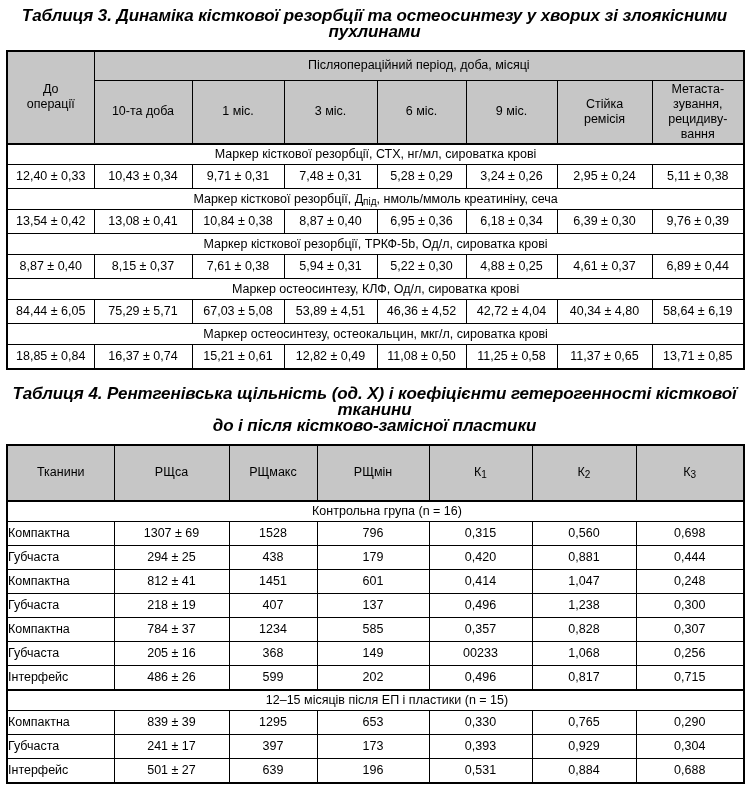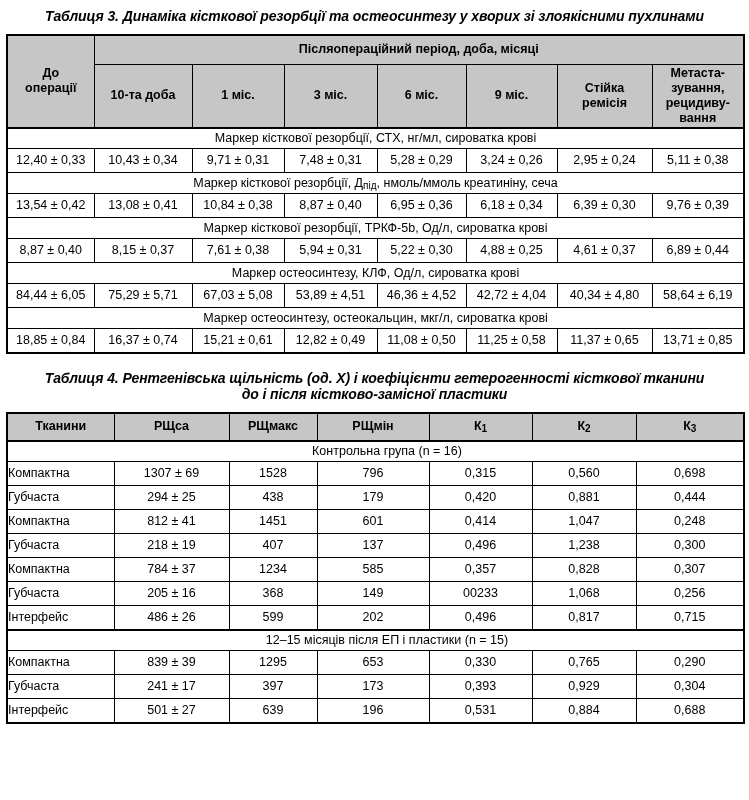--- a/index.html
+++ b/index.html
@@ -9,21 +9,21 @@
     font-family: "Liberation Sans", sans-serif;
     color: #000;
     -webkit-font-smoothing: antialiased;
   }
   .page { padding: 5px 6px 4px 6px; }
 
   .tbl-title {
     text-align: center;
     font-weight: bold;
     font-style: italic;
-    font-size: 14px;
+    font-size: 17px;
     line-height: 16px;
     letter-spacing: -0.1px;
   }
   .tbl-title.first  { margin: 3px 0 10px 0; }
   .tbl-title.second { margin: 16px 0 10px 0; }
 
   table {
     border-collapse: collapse;
     table-layout: fixed;
     width: 737px;
@@ -34,29 +34,29 @@
     text-align: center;
     vertical-align: middle;
     font-size: 12.5px;
     font-weight: normal;
     padding: 1px 2px;
     overflow: hidden;
     line-height: 15px;
   }
   th.hd {
     background: var(--header-bg, #c6c6c6);
-    font-weight: bold;
+    font-weight: normal;
     white-space: pre-line;
   }
   
   #t3 thead tr.h1 th { height: 29px; }
   #t3 thead tr.h2 th { height: 62px; }
   #t3 thead tr.h2 th, #t3 thead th[rowspan] { border-bottom-width: 2px; }
   
-  #t4 thead th { height: 28px; border-bottom-width: 2px; }
+  #t4 thead th { height: 56px; border-bottom-width: 2px; }
 
   tr.band td { height: 21px; }
   tr.data td { height: 24px; }
   #t4 tr.band td { border-top-width: 2px; padding-left: 25px; }
 
   td.tissue { text-align: left; padding-left: 0; }
 
   sub { font-size: 10px; line-height: 0; vertical-align: -2px; }
 </style>
 </head>

